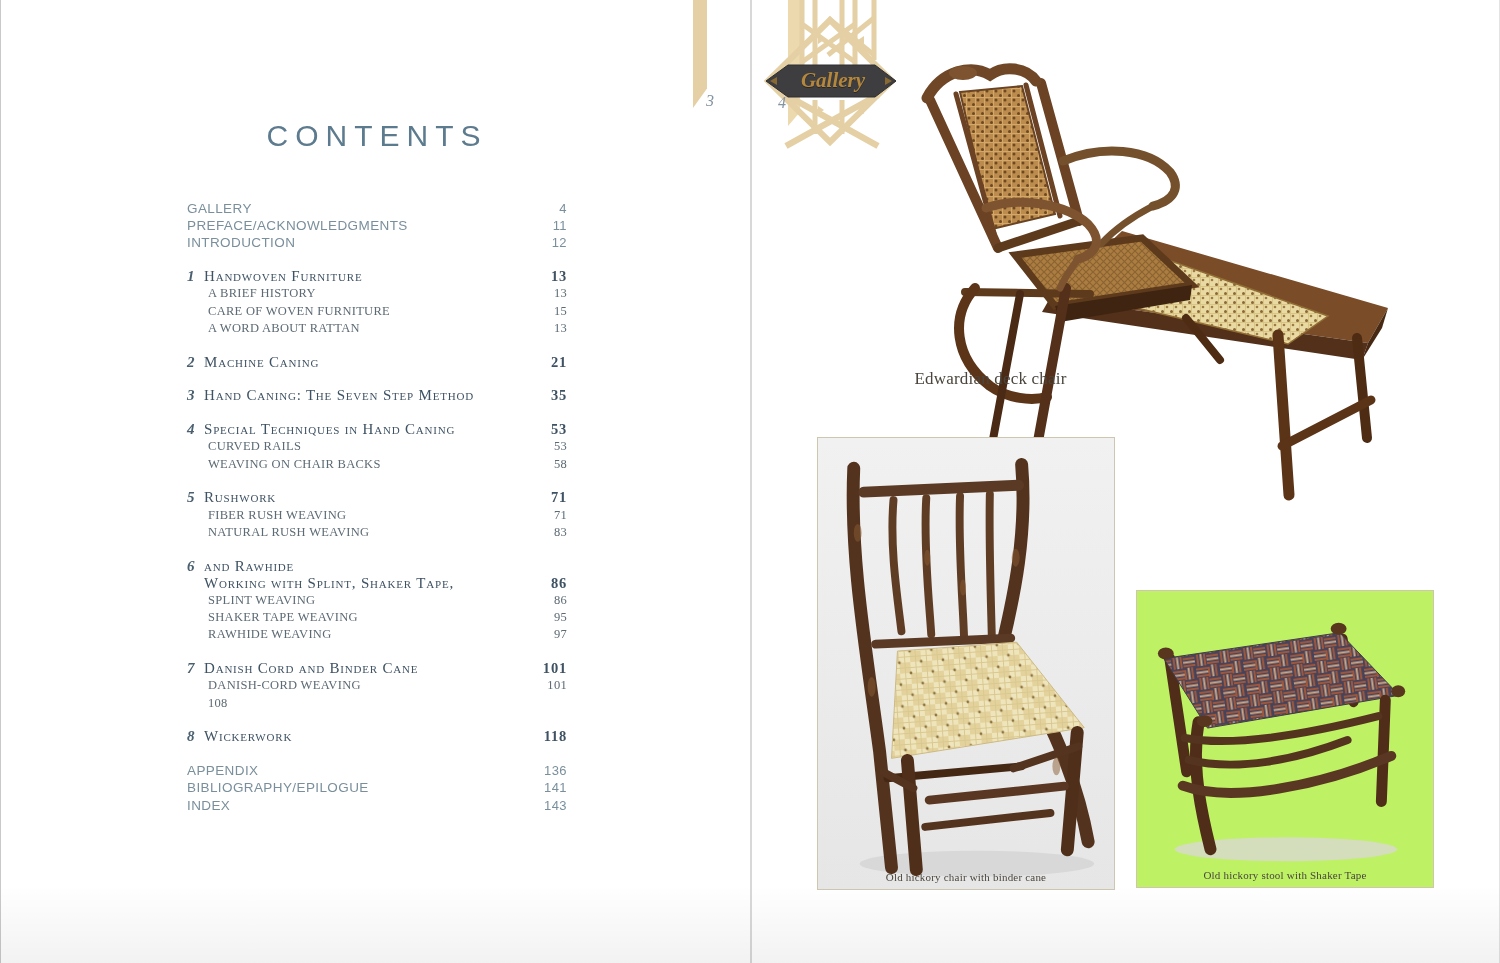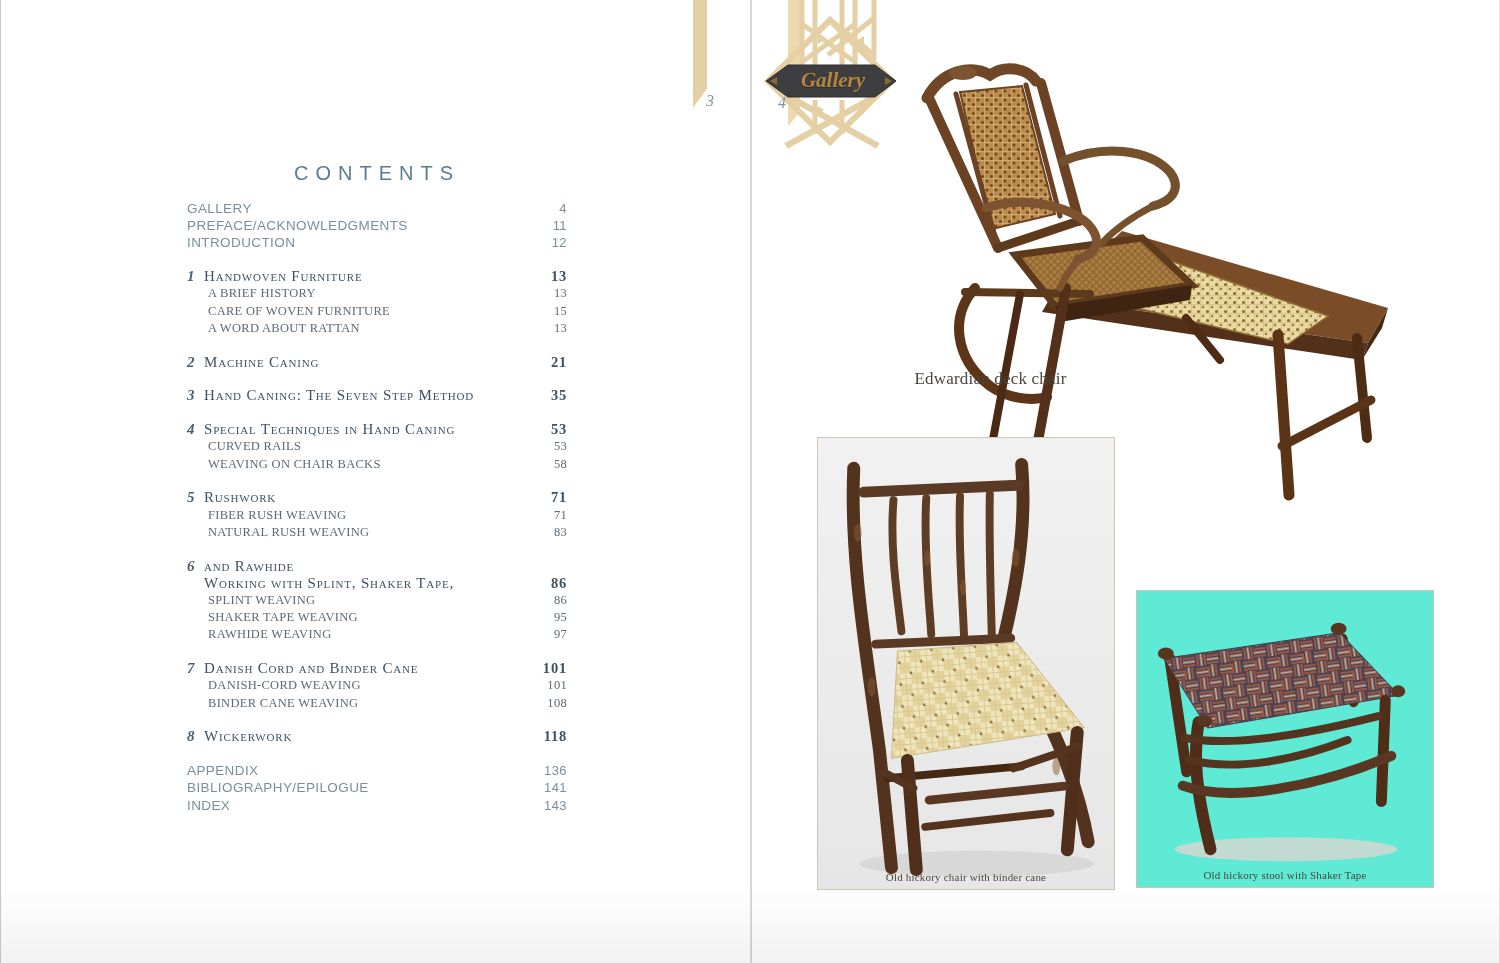--- a/index.html
+++ b/index.html
@@ -13,21 +13,21 @@
 
   
   .ribbon{position:absolute;left:693px;top:0;width:14px;height:108px;background:var(--c-tan,#e4d0a4);
     clip-path:polygon(0 0,100% 0,100% 82%,0 100%);}
   .pagenum{position:absolute;font-family:"Liberation Serif",serif;font-style:italic;
     font-size:16px;color:var(--c-page_num,#8494a0);width:20px;text-align:center;}
   .pagenum.n3{left:700px;top:92px;}
   .pagenum.n4{left:772px;top:94px;}
 
   .contents-title{position:absolute;left:187px;top:119px;width:380px;text-align:center;
-    font-size:20px;letter-spacing:7px;color:var(--c-title,#5d7b8e);font-weight:400;margin-top:43px;}
+    font-size:30px;letter-spacing:7px;color:var(--c-title,#5d7b8e);font-weight:400;}
 
   .toc{position:absolute;left:187px;top:200px;width:380px;}
   .toc-group{margin-top:16.6px;}
   .toc-group:first-child{margin-top:0;}
   .toc-row{display:flex;line-height:17.2px;align-items:baseline;}
   .toc-row.front,.toc-row.back{font-size:13.5px;letter-spacing:.4px;color:var(--c-front_item,#7a8f9c);}
   .toc-row.front .pg,.toc-row.back .pg{font-size:13px;}
   .toc-row.chap{font-family:"Liberation Serif",serif;font-variant:small-caps;
     font-size:15px;letter-spacing:.8px;color:var(--c-chapter,#3e5263);align-items:flex-end;}
   .toc-row.chap .num{font-style:italic;font-weight:bold;width:17px;flex:none;
@@ -46,21 +46,21 @@
     line-height:30px;text-align:center;font-family:"Liberation Serif",serif;
     font-style:italic;font-weight:bold;font-size:21px;color:var(--c-banner_gold,#b5873d);
     text-shadow:0 1px 0 rgba(0,0,0,.35);}
 
   .deck-photo{position:absolute;left:890px;top:48px;width:600px;height:475px;}
   .deck-caption{position:absolute;left:893px;top:369px;width:195px;text-align:center;
     font-family:"Liberation Serif",serif;font-size:17px;color:var(--c-caption,#4a453c);letter-spacing:.2px;}
 
   .photo-frame{position:absolute;border:1px solid var(--c-frame,#cfc6b0);box-sizing:border-box;background:#efefef;}
   .frame-chair{left:817px;top:437px;width:298px;height:453px;background:linear-gradient(#f1f1f1,#e6e6e6);}
-  .frame-stool{left:1136px;top:590px;width:298px;height:298px;background:#5eead4;}
+  .frame-stool{left:1136px;top:590px;width:298px;height:298px;background:#bef264;}
   .photo-frame svg{display:block;width:100%;height:100%;}
   .photo-caption{position:absolute;left:0;right:0;bottom:6px;text-align:center;
     font-family:"Liberation Serif",serif;font-size:11px;color:var(--c-caption,#4a453c);letter-spacing:.2px;}
   .defs-holder{position:absolute;width:0;height:0;}
 </style>
 </head>
 <body>
 
 <div class="spread">
 
@@ -233,21 +233,20 @@
           <div class="tcol">
             <span>Danish Cord and Binder Cane</span>
           </div>
           <span class="pg">101</span>
         </div>
         <div class="toc-row sub">
           <span class="lbl">DANISH-CORD WEAVING</span>
           <span class="pg">101</span>
         </div>
         <div class="toc-row sub">
-          <span class="lbl">BINDER CANE WEAVING</span>
           <span class="pg">108</span>
         </div>
       </div>
       <div class="toc-group">
         <div class="toc-row chap">
           <span class="num">8</span>
           <div class="tcol">
             <span>Wickerwork</span>
           </div>
           <span class="pg">118</span>

